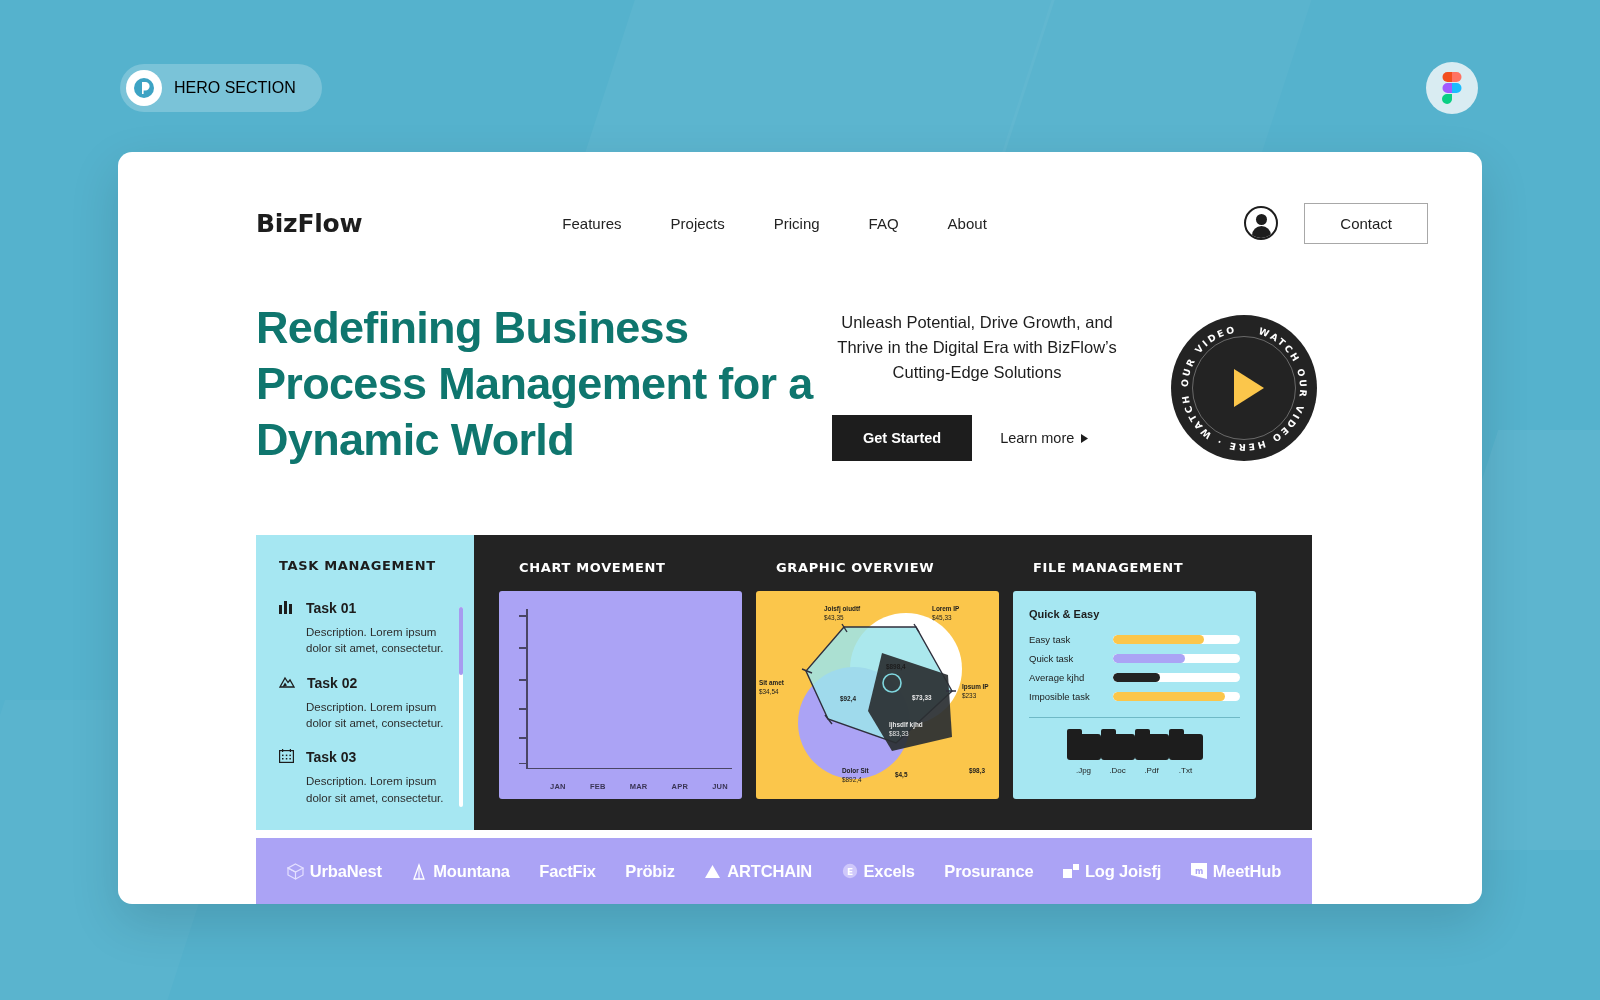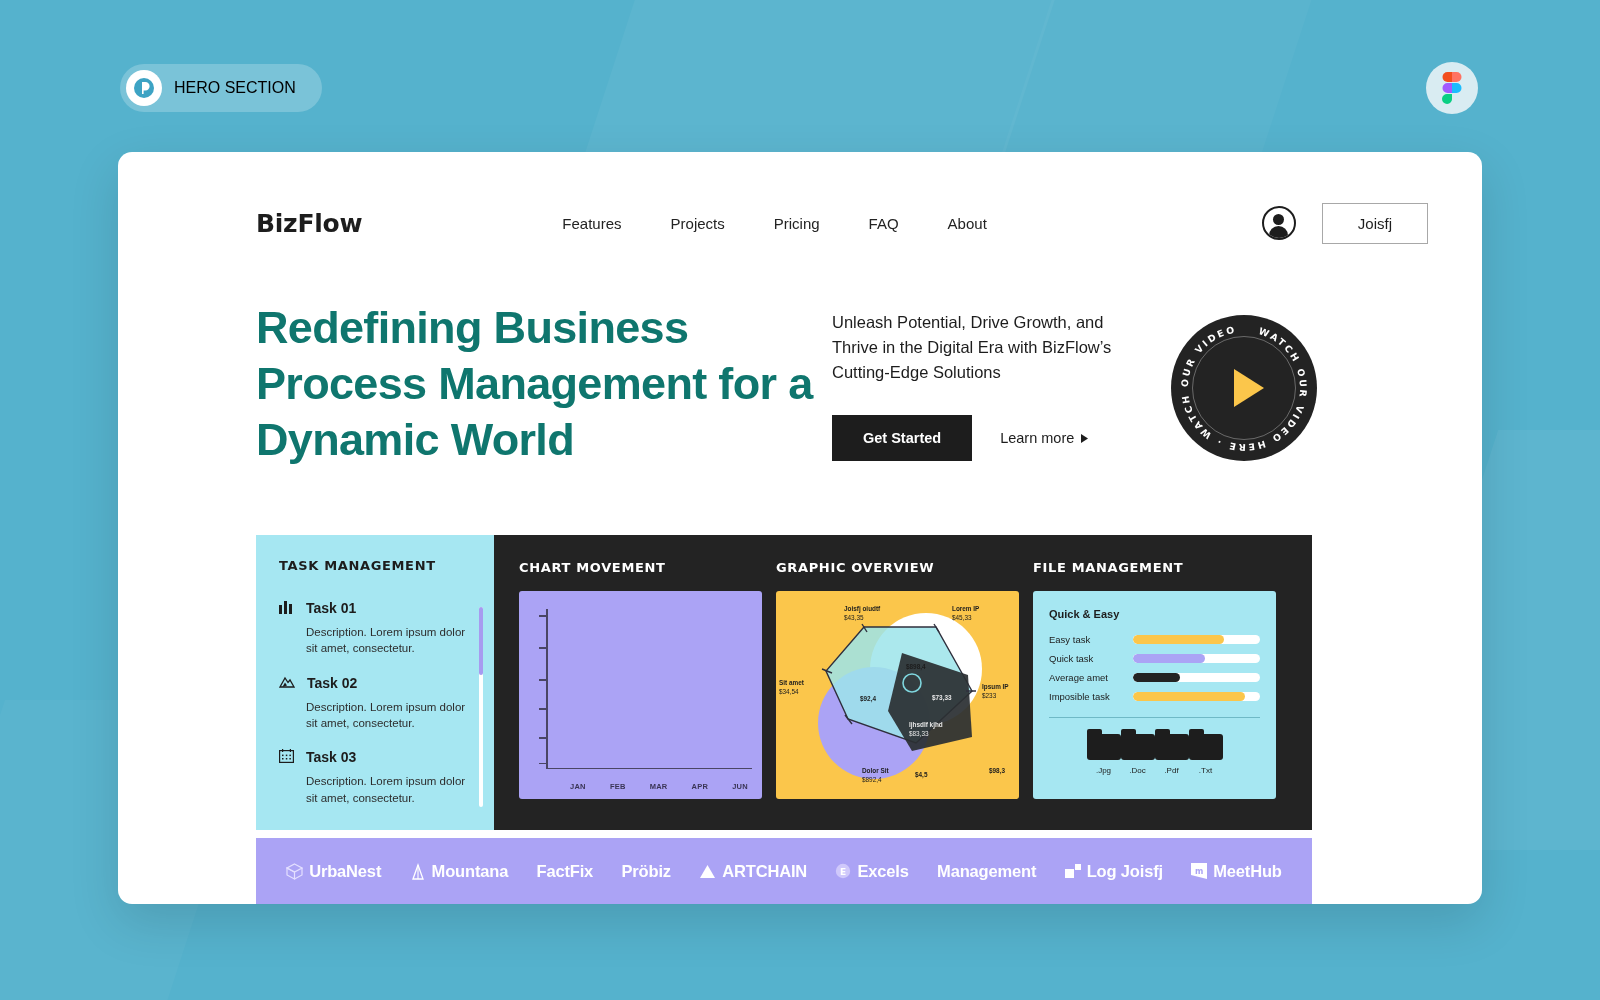--- a/index.html
+++ b/index.html
@@ -67,21 +67,21 @@
     padding: 11px 35px; font-size: 15px; color: #1d1d1d; cursor: pointer;
   }
 
   
   .hero-title {
     position: absolute; left: 138px; top: 148px; width: 560px;
     font-size: 45px; line-height: 1.24; font-weight: bold; color: #0f766e;
     letter-spacing: -0.015em; font-family: Liberation Sans, sans-serif;
   }
   .hero-right { position: absolute; left: 714px; top: 158px; width: 290px; }
-  .hero-sub { font-size: 16.5px; line-height: 1.5; color: #1d1d1d; }
+  .hero-sub { font-size: 16.5px; line-height: 1.5; color: #1d1d1d; text-align: center; }
   .hero-cta { display: flex; align-items: center; gap: 28px; margin-top: 31px; }
   .btn-primary {
     background: #1d1d1d; color: #ffffff; border: none;
     padding: 15px 31px; font-size: 14.5px; font-weight: bold; cursor: pointer;
     font-family: "Liberation Sans", sans-serif;
   }
   .learn-more { font-size: 14.5px; color: #1d1d1d; display: flex; align-items: center; gap: 7px; cursor: pointer; }
 
   .video-badge {
     position: absolute; left: 1053px; top: 163px;
@@ -106,21 +106,21 @@
   .dash-task {
     width: 254px; background: #a6e7f2; padding: 23px 22px 0 23px; position: relative;
   }
   .dash-dark {
     flex: 1; background: #232323; padding: 23px 0 0 0; display: flex; flex-direction: column;
   }
   .panel-title {
     font-size: 13px; font-weight: bold; letter-spacing: 0.05em; color: #1d1d1d;
     font-family: "DejaVu Sans", sans-serif;
   }
-  .dark-titles { display: flex; padding: 0 22px 0 25px; }
+  .dark-titles { display: flex; padding: 0 22px 0 25px; margin-left: 20px; }
   .dark-titles .panel-title { color: #ffffff; }
   .dark-title-slot { width: 257px; }
 
   .task-list { margin-top: 27px; }
   .task-item { margin-bottom: 18px; }
   .task-head { display: flex; align-items: flex-start; gap: 12px; }
   .task-name { font-size: 14px; font-weight: bold; color: #1d1d1d; }
   .task-desc { font-size: 11.5px; line-height: 1.42; color: #2d2d2d; margin-top: 6px; margin-left: 27px; }
   .task-scroll { position: absolute; right: 11px; top: 72px; width: 4px; height: 200px; background: #ffffff; border-radius: 2px; }
   .task-scroll-thumb { width: 4px; height: 68px; background: #a79bf0; border-radius: 2px; }
@@ -213,21 +213,21 @@
       <span class="nav-link">Projects</span>
       <span class="nav-link">Pricing</span>
       <span class="nav-link">FAQ</span>
       <span class="nav-link">About</span>
     </div>
     <div class="nav-right">
       <div class="avatar">
         <div class="avatar-head"></div>
         <div class="avatar-body"></div>
       </div>
-      <button class="contact-btn">Joisfj</button>
+      <button class="contact-btn">Contact</button>
     </div>
   </div>
 
   <h1 class="hero-title">Redefining Business Process Management for a Dynamic World</h1>
 
   <div class="hero-right">
     <p class="hero-sub">Unleash Potential, Drive Growth, and Thrive in the Digital Era with BizFlow’s Cutting-Edge Solutions</p>
     <div class="hero-cta">
       <button class="btn-primary">Get Started</button>
       <span class="learn-more">
@@ -421,21 +421,21 @@
                   <div class="fm-fill" style="width: 72%; background: rgb(251, 198, 75);"></div>
                 </div>
               </div>
               <div class="fm-row">
                 <span class="fm-row-label">Quick task</span>
                 <div class="fm-track">
                   <div class="fm-fill" style="width: 57%; background: rgb(171, 163, 245);"></div>
                 </div>
               </div>
               <div class="fm-row">
-                <span class="fm-row-label">Average amet</span>
+                <span class="fm-row-label">Average kjhd</span>
                 <div class="fm-track">
                   <div class="fm-fill" style="width: 37%; background: rgb(35, 35, 35);"></div>
                 </div>
               </div>
               <div class="fm-row">
                 <span class="fm-row-label">Imposible task</span>
                 <div class="fm-track">
                   <div class="fm-fill" style="width: 88%; background: rgb(251, 198, 75);"></div>
                 </div>
               </div>
@@ -502,21 +502,21 @@
       <div class="logo-item">
         <span class="logo-mark">
           <svg width="16" height="16" viewBox="0 0 16 16">
             <circle cx="8" cy="8" r="7.2" fill="#cfc8fb"></circle>
             <text x="8" y="11.6" font-size="9" font-family="DejaVu Sans, sans-serif" font-weight="bold" text-anchor="middle" fill="#ffffff">E</text>
           </svg>
         </span>
         <span>Excels</span>
       </div>
       <div class="logo-item">
-        <span>Management</span>
+        <span>Prosurance</span>
       </div>
       <div class="logo-item">
         <span class="logo-mark">
           <svg width="16" height="15" viewBox="0 0 16 15">
             <rect x="0" y="5" width="9" height="9" fill="#ffffff"></rect>
             <rect x="10" y="0" width="6" height="6" fill="#ffffff"></rect>
           </svg>
         </span>
         <span>Log Joisfj</span>
       </div>

